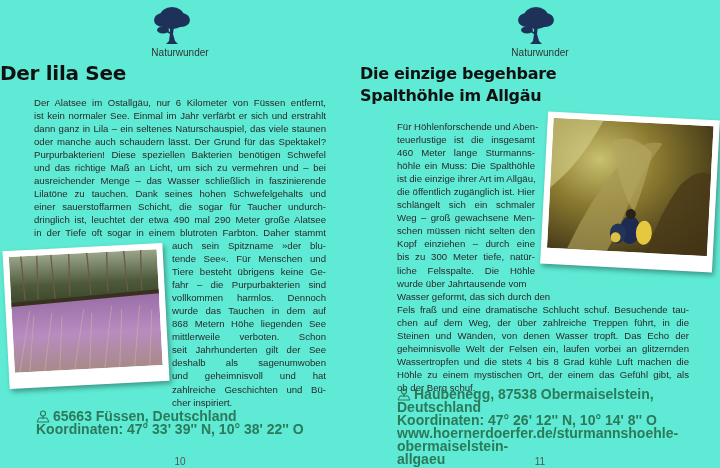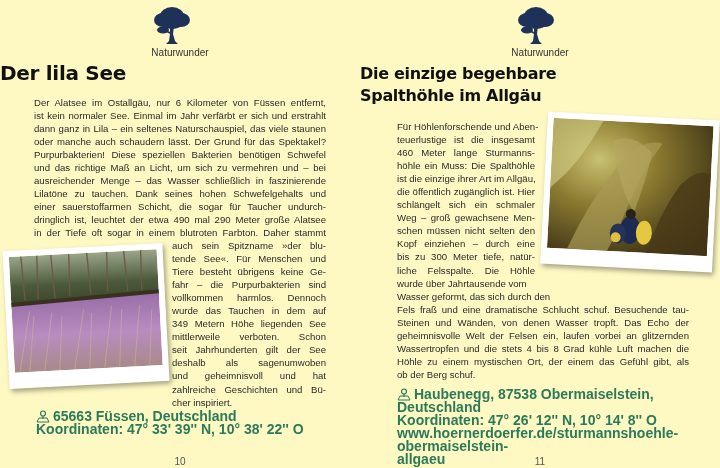--- a/index.html
+++ b/index.html
@@ -1,18 +1,18 @@
 <!DOCTYPE html>
 <html><head>
 <meta charset="utf-8">
 <style>
   * { margin:0; padding:0; box-sizing:border-box; }
   html, body { width:720px; height:468px; background:#fff; overflow:hidden; }
   body { position:relative; font-family:"Liberation Sans", sans-serif; color:#222; }
-  .page { position:absolute; top:0; width:360px; height:468px; background:#fef9c3; }
+  .page { position:absolute; top:0; width:360px; height:468px; background:#5eead4; }
   .page.left { left:0; }
   .page.right { left:360px; }
   .tree { position:absolute; width:40px; height:42px; }
   .category { position:absolute; width:100%; text-align:center; font-size:10px; color:#333; }
   .title { position:absolute; width:100%; text-align:left; font-weight:bold; color:#111; font-family:"DejaVu Sans", sans-serif; letter-spacing:-0.3px; }
   .body-text { position:absolute; font-size:9.6px; line-height:13.05px; color:#2a2a2a; text-align:justify; }
   .line { display:block; text-align:justify; text-align-last:justify; white-space:nowrap; }
   .line.last { text-align-last:left; }
   .photo { position:absolute; background:#fff; padding:6px 6px 16px 6px; box-shadow: 2px 3px 5px rgba(0,0,0,0.35); }
   .photo .img { width:100%; height:100%; }
@@ -51,21 +51,21 @@
     <span class="line">in der Tiefe oft sogar in einem blutroten Farbton. Daher stammt</span>
   </div>
 
   <div class="body-text" style="left:172px;top:239px;width:154px;">
     <span class="line">auch sein Spitzname »der blu-</span>
     <span class="line">tende See«. Für Menschen und</span>
     <span class="line">Tiere besteht übrigens keine Ge-</span>
     <span class="line">fahr – die Purpurbakterien sind</span>
     <span class="line">vollkommen harmlos. Dennoch</span>
     <span class="line">wurde das Tauchen in dem auf</span>
-    <span class="line">349 Metern Höhe liegenden See</span>
+    <span class="line">868 Metern Höhe liegenden See</span>
     <span class="line">mittlerweile verboten. Schon</span>
     <span class="line">seit Jahrhunderten gilt der See</span>
     <span class="line">deshalb als sagenumwoben</span>
     <span class="line">und geheimnisvoll und hat</span>
     <span class="line">zahlreiche Geschichten und Bü-</span>
     <span class="line last">cher inspiriert.</span>
   </div>
 
   <div class="photo" style="left:6px;top:247px;width:160px;height:138px;transform:rotate(-3deg);">
     <svg class="img" viewBox="0 0 148 116" preserveAspectRatio="none">
@@ -152,20 +152,21 @@
     <span class="line">schen müssen nicht selten den</span>
     <span class="line">Kopf einziehen – durch eine</span>
     <span class="line">bis zu 300 Meter tiefe, natür-</span>
     <span class="line">liche Felsspalte. Die Höhle</span>
     <span class="line last">wurde über Jahrtausende vom</span>
     <span class="line last">Wasser geformt, das sich durch den</span>
   </div>
 
   <div class="body-text" style="left:37px;top:302.7px;width:292px;">
     <span class="line">Fels fraß und eine dramatische Schlucht schuf. Besuchende tau-</span>
+    <span class="line">chen auf dem Weg, der über zahlreiche Treppen führt, in die</span>
     <span class="line">Steinen und Wänden, von denen Wasser tropft. Das Echo der</span>
     <span class="line">geheimnisvolle Welt der Felsen ein, laufen vorbei an glitzernden</span>
     <span class="line">Wassertropfen und die stets 4 bis 8 Grad kühle Luft machen die</span>
     <span class="line">Höhle zu einem mystischen Ort, der einem das Gefühl gibt, als</span>
     <span class="line last">ob der Berg schuf.</span>
   </div>
 
   <div class="photo" style="left:184px;top:116px;width:172px;height:152px;transform:rotate(3deg);">
     <svg class="img" viewBox="0 0 160 130" preserveAspectRatio="none">
       <defs>

